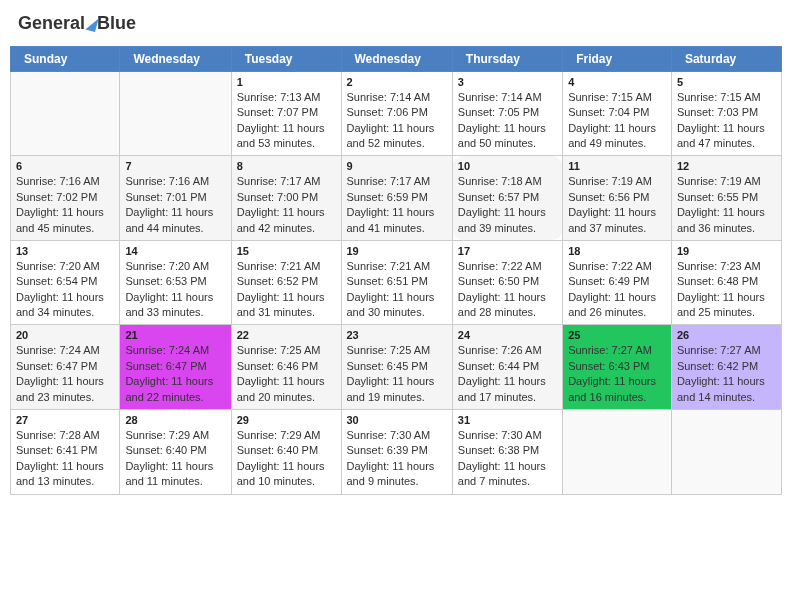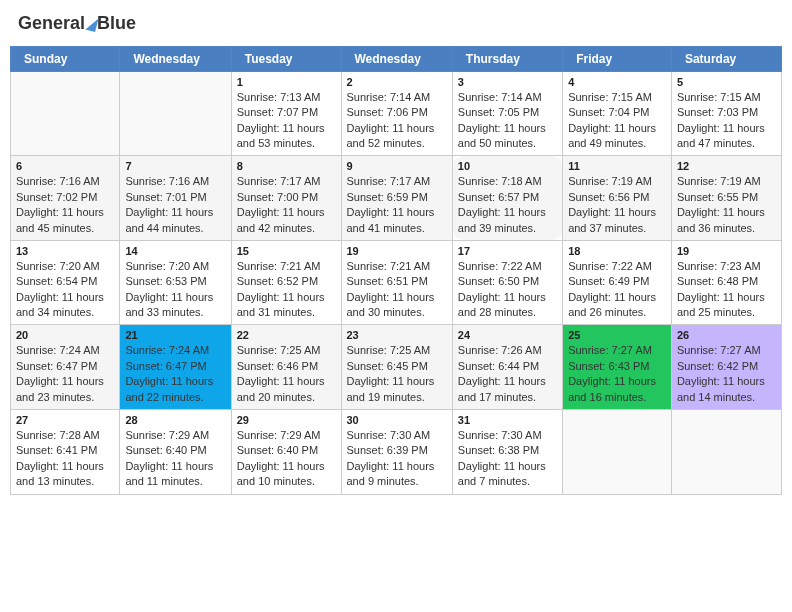--- a/index.html
+++ b/index.html
@@ -209,21 +209,21 @@
         <td>
           <div class="day-num">19</div>
           <div class="day-info">Sunrise: 7:23 AM<br>Sunset: 6:48 PM<br>Daylight: 11 hours<br>and 25 minutes.</div>
         </td>
       </tr>
       <tr>
         <td style="background: rgb(245, 245, 245);">
           <div class="day-num">20</div>
           <div class="day-info">Sunrise: 7:24 AM<br>Sunset: 6:47 PM<br>Daylight: 11 hours<br>and 23 minutes.</div>
         </td>
-        <td style="background: #0ea5e9;">
+        <td style="background: #d946ef;">
           <div class="day-num">21</div>
           <div class="day-info">Sunrise: 7:24 AM<br>Sunset: 6:47 PM<br>Daylight: 11 hours<br>and 22 minutes.</div>
         </td>
         <td style="background: rgb(245, 245, 245);">
           <div class="day-num">22</div>
           <div class="day-info">Sunrise: 7:25 AM<br>Sunset: 6:46 PM<br>Daylight: 11 hours<br>and 20 minutes.</div>
         </td>
         <td style="background: rgb(245, 245, 245); margin-top: 11px;">
           <div class="day-num">23</div>
           <div class="day-info">Sunrise: 7:25 AM<br>Sunset: 6:45 PM<br>Daylight: 11 hours<br>and 19 minutes.</div>

